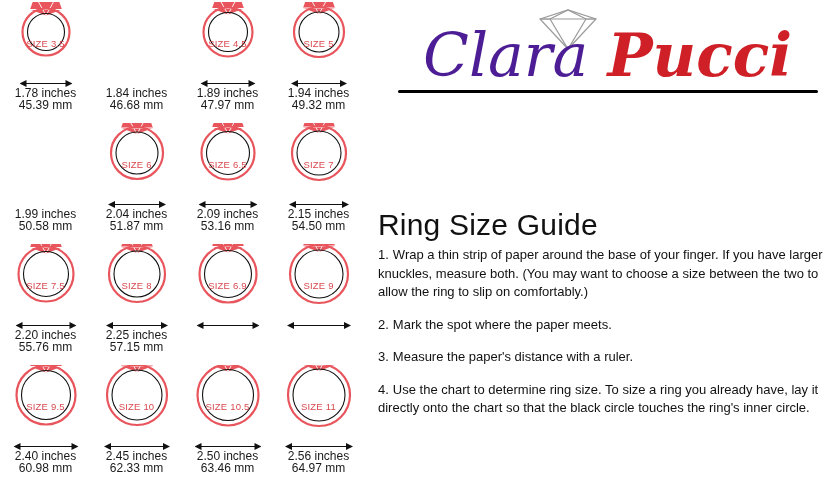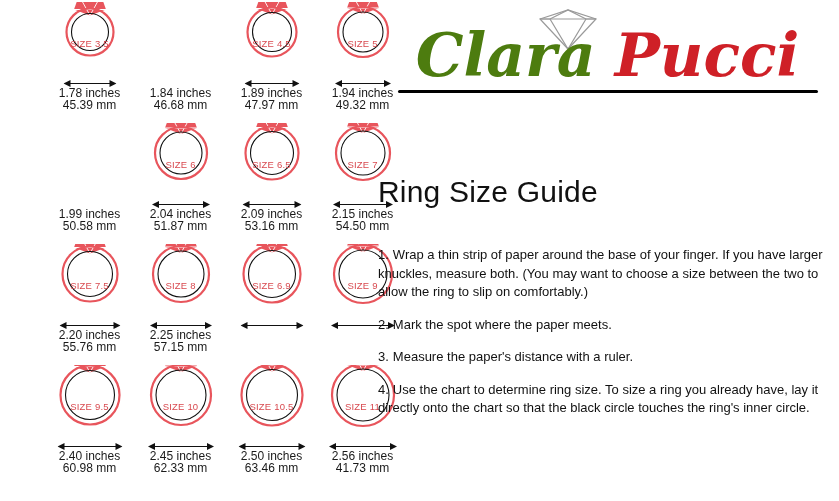--- a/index.html
+++ b/index.html
@@ -20,21 +20,20 @@
     height: 501px;
   }
 
   
   .chart {
     position: absolute;
     left: 0;
     top: 0;
     width: 366px;
     height: 501px;
-    margin-left: 44px;
   }
   .chart-row {
     display: flex;
     width: 366px;
     height: 121px;
   }
   .cell {
     width: 91px;
     height: 121px;
     position: relative;
@@ -105,42 +104,42 @@
     top: 18px;
     width: 463px;
     text-align: center;
     font-family: "DejaVu Serif", serif;
     font-style: italic;
     font-size: 60px;
     line-height: 66px;
     white-space: nowrap;
   }
   .logo-clara {
-    color: #4d7c0f;
-    font-weight: bold;
+    color: #4c1d95;
+    font-weight: normal;
     text-align: right;
   }
   .logo-pucci {
     color: #cf2027;
     font-weight: bold;
   }
   .logo-underline {
     position: absolute;
     left: 22px;
     top: 86px;
     width: 420px;
     height: 3px;
     background: #000000;
     border-radius: 2px;
   }
 
   .guide-title {
     position: absolute;
     left: 12px;
-    top: 175px;
+    top: 208px;
     font-size: 30px;
     font-weight: normal;
     color: #111111;
     letter-spacing: 0.2px;
   }
   .steps {
     position: absolute;
     left: 12px;
     top: 246px;
     width: 452px;
@@ -456,21 +455,21 @@
             </svg>
             <div class="size-label">SIZE 11</div>
             <div class="arrow"><svg width="68" height="9" viewBox="0 0 68 9">
                 <line x1="6" y1="4.5" x2="62" y2="4.5" stroke="#111111" stroke-width="1.2"></line>
                 <polygon points="0,4.5 7,1 7,8" fill="#111111"></polygon>
                 <polygon points="68,4.5 61,1 61,8" fill="#111111"></polygon>
               </svg></div>
           </div>
           <div class="measure">
             <div>2.56 inches</div>
-            <div>41.73 mm</div>
+            <div>64.97 mm</div>
           </div>
         </div>
       </div>
     </div>
 
   <div class="right">
 
     <div class="logo">
       <div class="logo-diamond">
         <svg width="84" height="46" viewBox="0 0 84 46">

